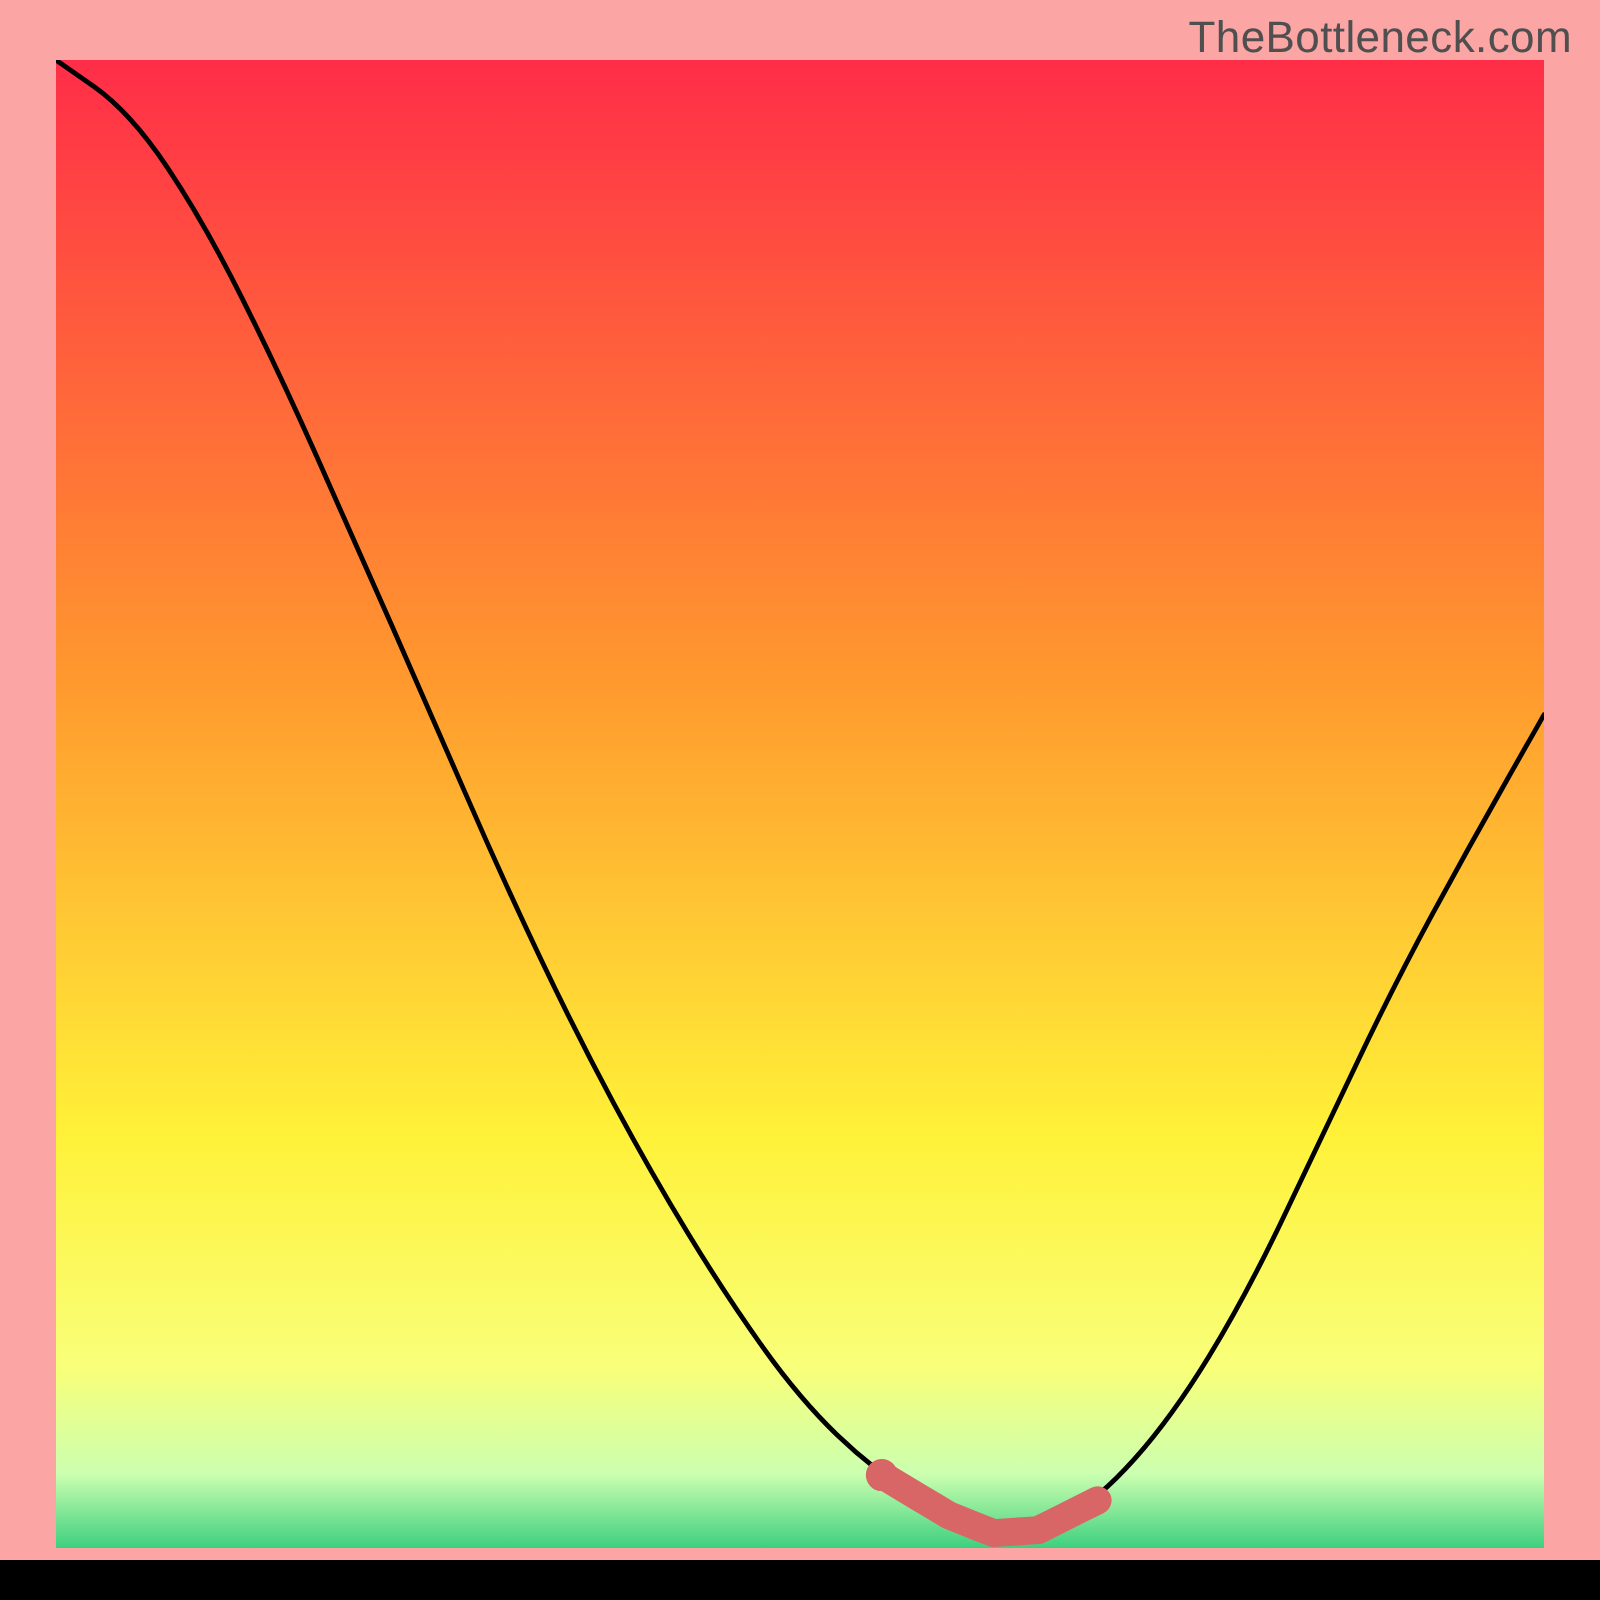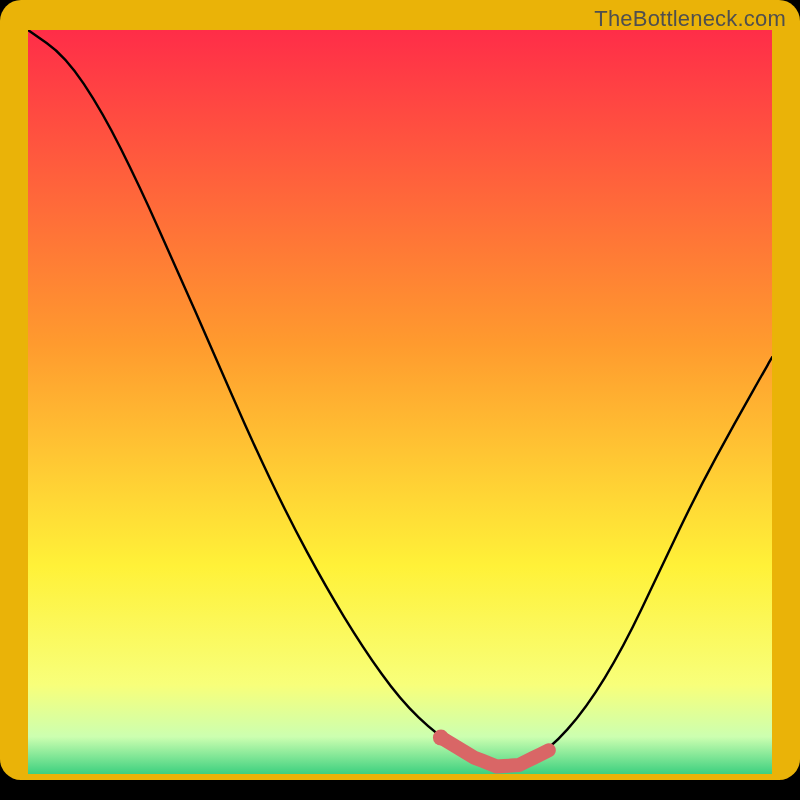--- a/index.html
+++ b/index.html
@@ -8,22 +8,21 @@
     width: 800px;
     height: 800px;
     background: #000000;
     font-family: Arial, Helvetica, sans-serif;
     overflow: hidden;
   }
   .stage {
     position: relative;
     width: 800px;
     height: 780px;
-    background: #eab308;
-    border-radius: 21px;
+    background: #fca5a5;
   }
   .attribution {
     position: absolute;
     top: 6px;
     right: 14px;
     color: #4f4f4f;
     font-size: 22px;
     font-weight: 400;
     letter-spacing: 0.2px;
     z-index: 10;

